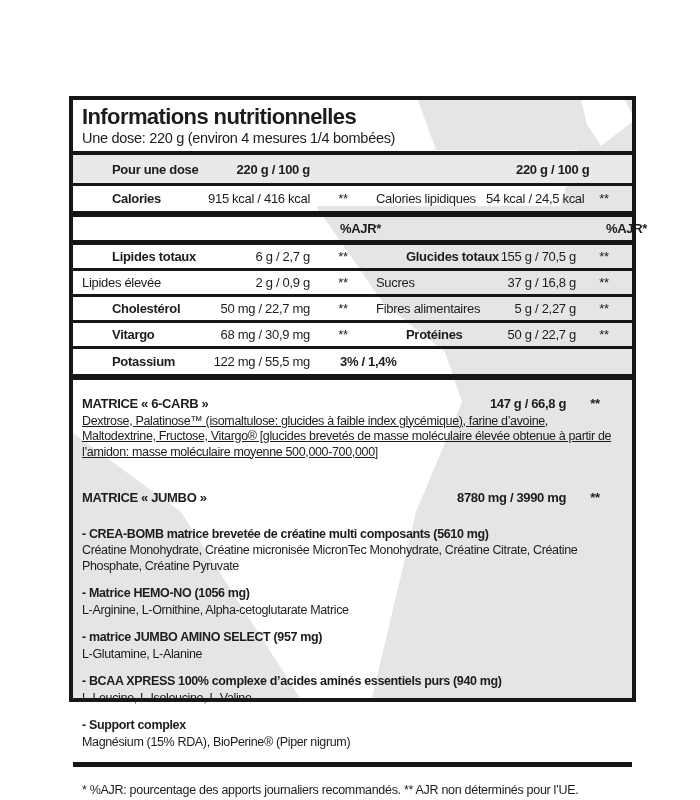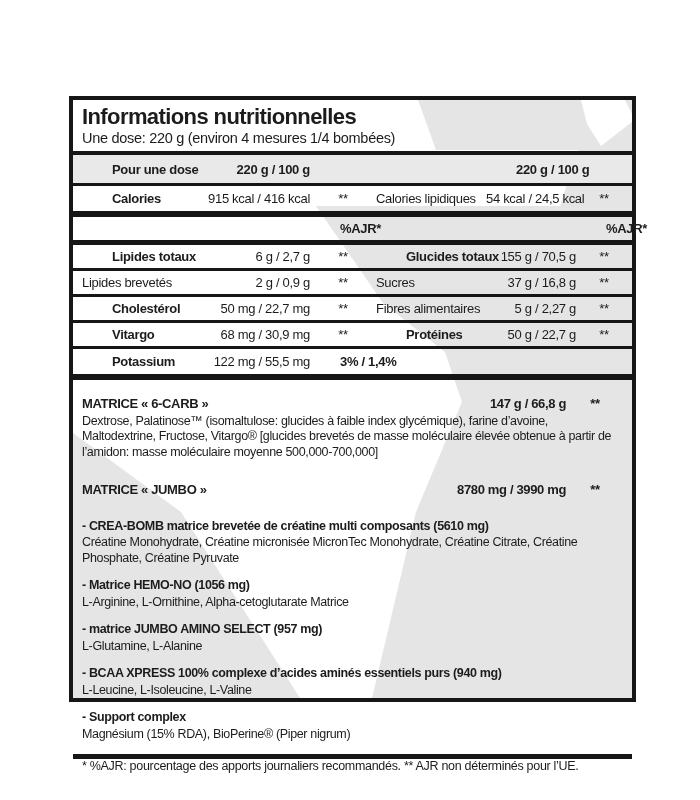--- a/index.html
+++ b/index.html
@@ -35,25 +35,25 @@
   .rh20{height:23px;}
   .rh22{height:25px;}
   .rh26{height:28px;}
   .matrix{flex:1;padding:16px 8px 0 9px;font-size:12.5px;line-height:15.5px;letter-spacing:-0.35px;}
   .mhead{
     display:grid;grid-template-columns:1fr 150px 58px;align-items:center;
     font-weight:bold;font-size:13px;white-space:nowrap;margin-bottom:2px;
   }
   .mhead .val{text-align:right;}
   .mhead .ajr{text-align:center;}
-  .mbody{margin-bottom:22px;}
+  .mbody{margin-bottom:30px;text-decoration:underline;}
   .mitem{margin-bottom:12px;}
   .mititle{font-weight:bold;margin-bottom:1px;}
   .footer{
-    flex:none;height:30px;display:flex;align-items:flex-start;
+    flex:none;height:30px;display:flex;align-items:flex-end;
     padding-left:9px;font-size:12.5px;white-space:nowrap;
   }
 </style>
 </head>
 <body>
 
 <div class="sheet">
 
   <svg class="wm" viewBox="0 0 559 598" aria-hidden="true">
     <rect x="0" y="0" width="559" height="598" fill="#e5e5e5"></rect>
@@ -115,21 +115,21 @@
       <div class="lab b">Lipides totaux</div>
       <div class="val">6 g / 2,7 g</div>
       <div class="ajr">**</div>
       <div class="lab b">Glucides totaux</div>
       <div class="val">155 g / 70,5 g</div>
       <div class="ajr">**</div>
     </div>
     <div class="sep3"></div>
 
     <div class="nrow rh20">
-      <div class="lab">Lipides brevetés</div>
+      <div class="lab">Lipides élevée</div>
       <div class="val">2 g / 0,9 g</div>
       <div class="ajr">**</div>
       <div class="lab">Sucres</div>
       <div class="val">37 g / 16,8 g</div>
       <div class="ajr">**</div>
     </div>
     <div class="sep3"></div>
 
     <div class="nrow rh20">
       <div class="lab b">Cholestérol</div>

